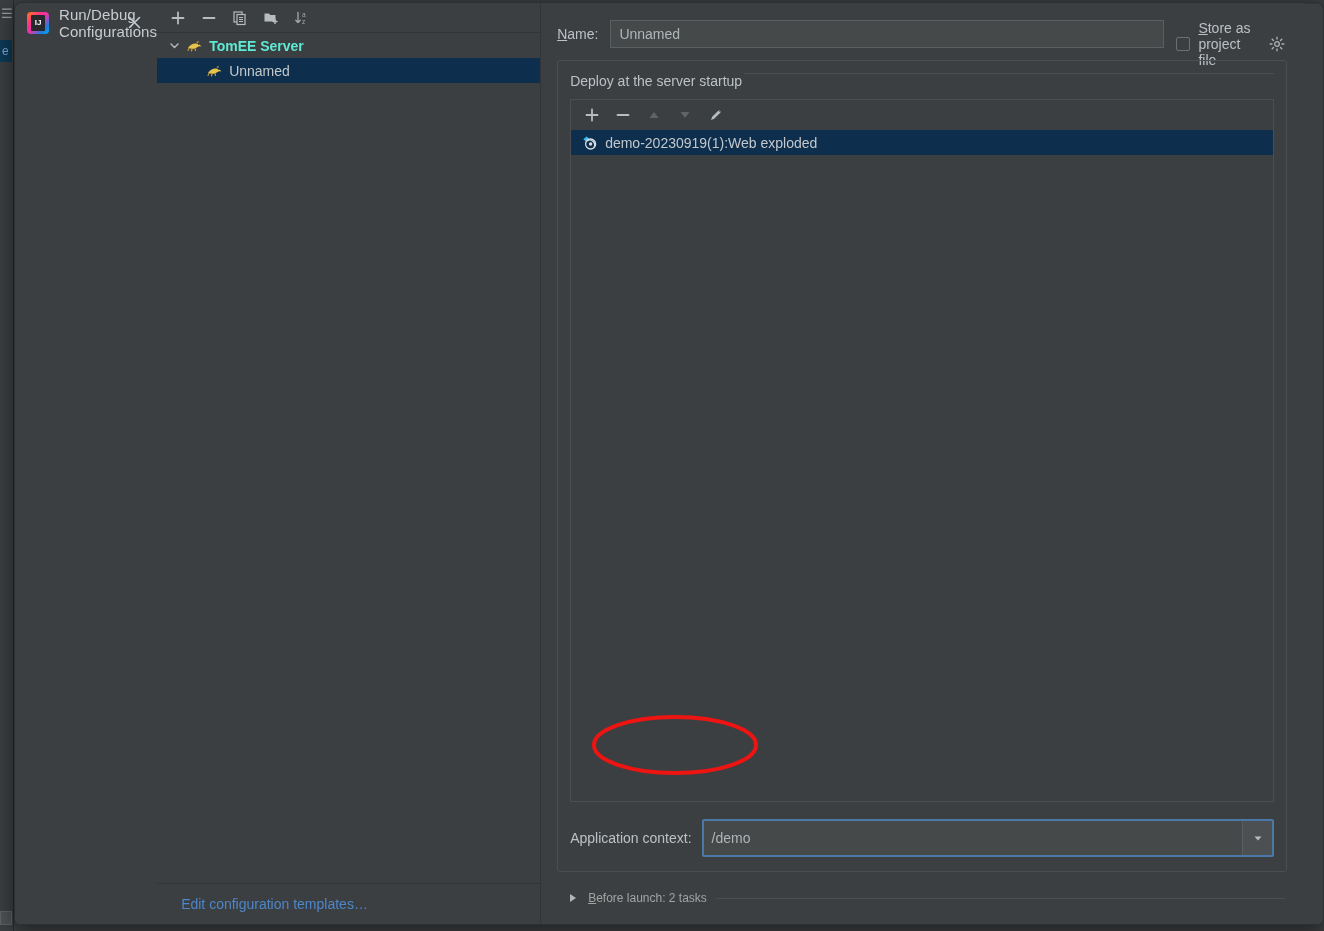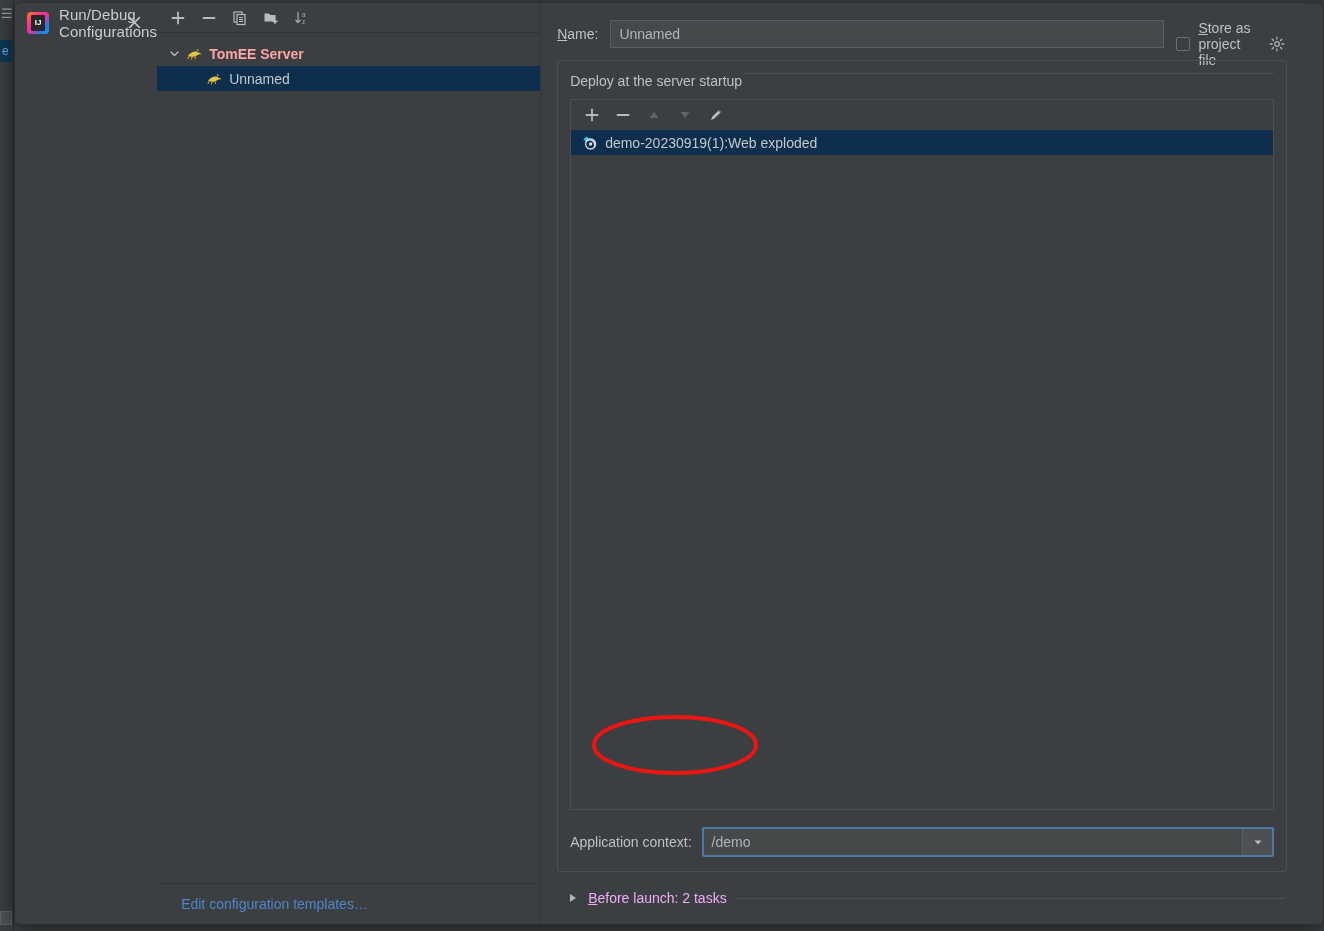--- a/index.html
+++ b/index.html
@@ -160,23 +160,22 @@
   }
   .tree-row {
     height: 25px;
     display: flex;
     align-items: center;
     padding-left: 10px;
     cursor: pointer;
     font-size: 14px;
   }
   .tree-row.group {
-    color: #fca5a5;
+    color: #5eead4;
     font-weight: bold;
-    margin-top: 8px;
   }
   .tree-row.child {
     padding-left: 49px;
     color: #c3c8cc;
   }
   .tree-row.selected {
     background: #0d2e4d;
   }
   .chevron {
     width: 14px; height: 14px;
@@ -365,21 +364,21 @@
     gap: 10px;
     padding-top: 17px;
   }
   .appctx-label {
     font-size: 14px;
     color: #bcc1c5;
     white-space: nowrap;
   }
   .combo {
     flex: 1 1 auto;
-    height: 30px;
+    height: 38px;
     display: flex;
     align-items: stretch;
     background: #45494a;
     border: 2px solid #4a79a8;
     border-radius: 2px;
     position: relative;
   }
   .combo-value {
     flex: 1 1 auto;
     display: flex;
@@ -407,22 +406,22 @@
     gap: 9px;
     padding: 0 2px 0 10px;
   }
   .tri-collapsed {
     width: 12px; height: 12px;
     display: flex; align-items: center; justify-content: center;
     cursor: pointer;
     flex: 0 0 12px;
   }
   .bl-text {
-    font-size: 14px;
-    color: #f0abfc;
+    font-size: 12px;
+    color: #a3a3a3;
     white-space: nowrap;
     cursor: pointer;
   }
   .bl-rule {
     flex: 1 1 auto;
     height: 1px;
     background: #4b4f51;
   }
 
   

